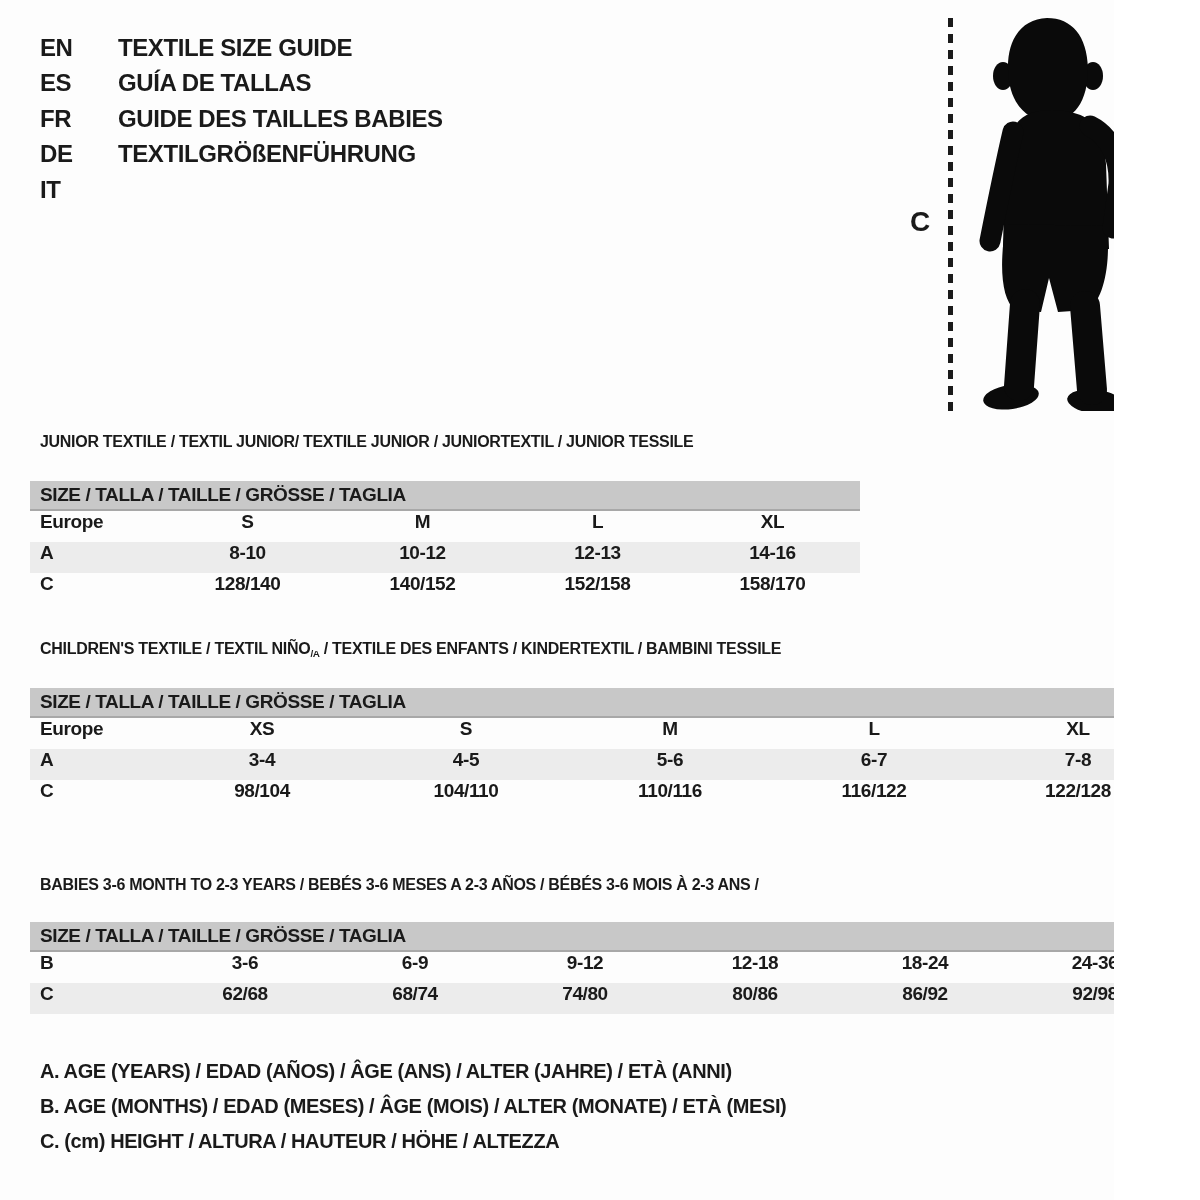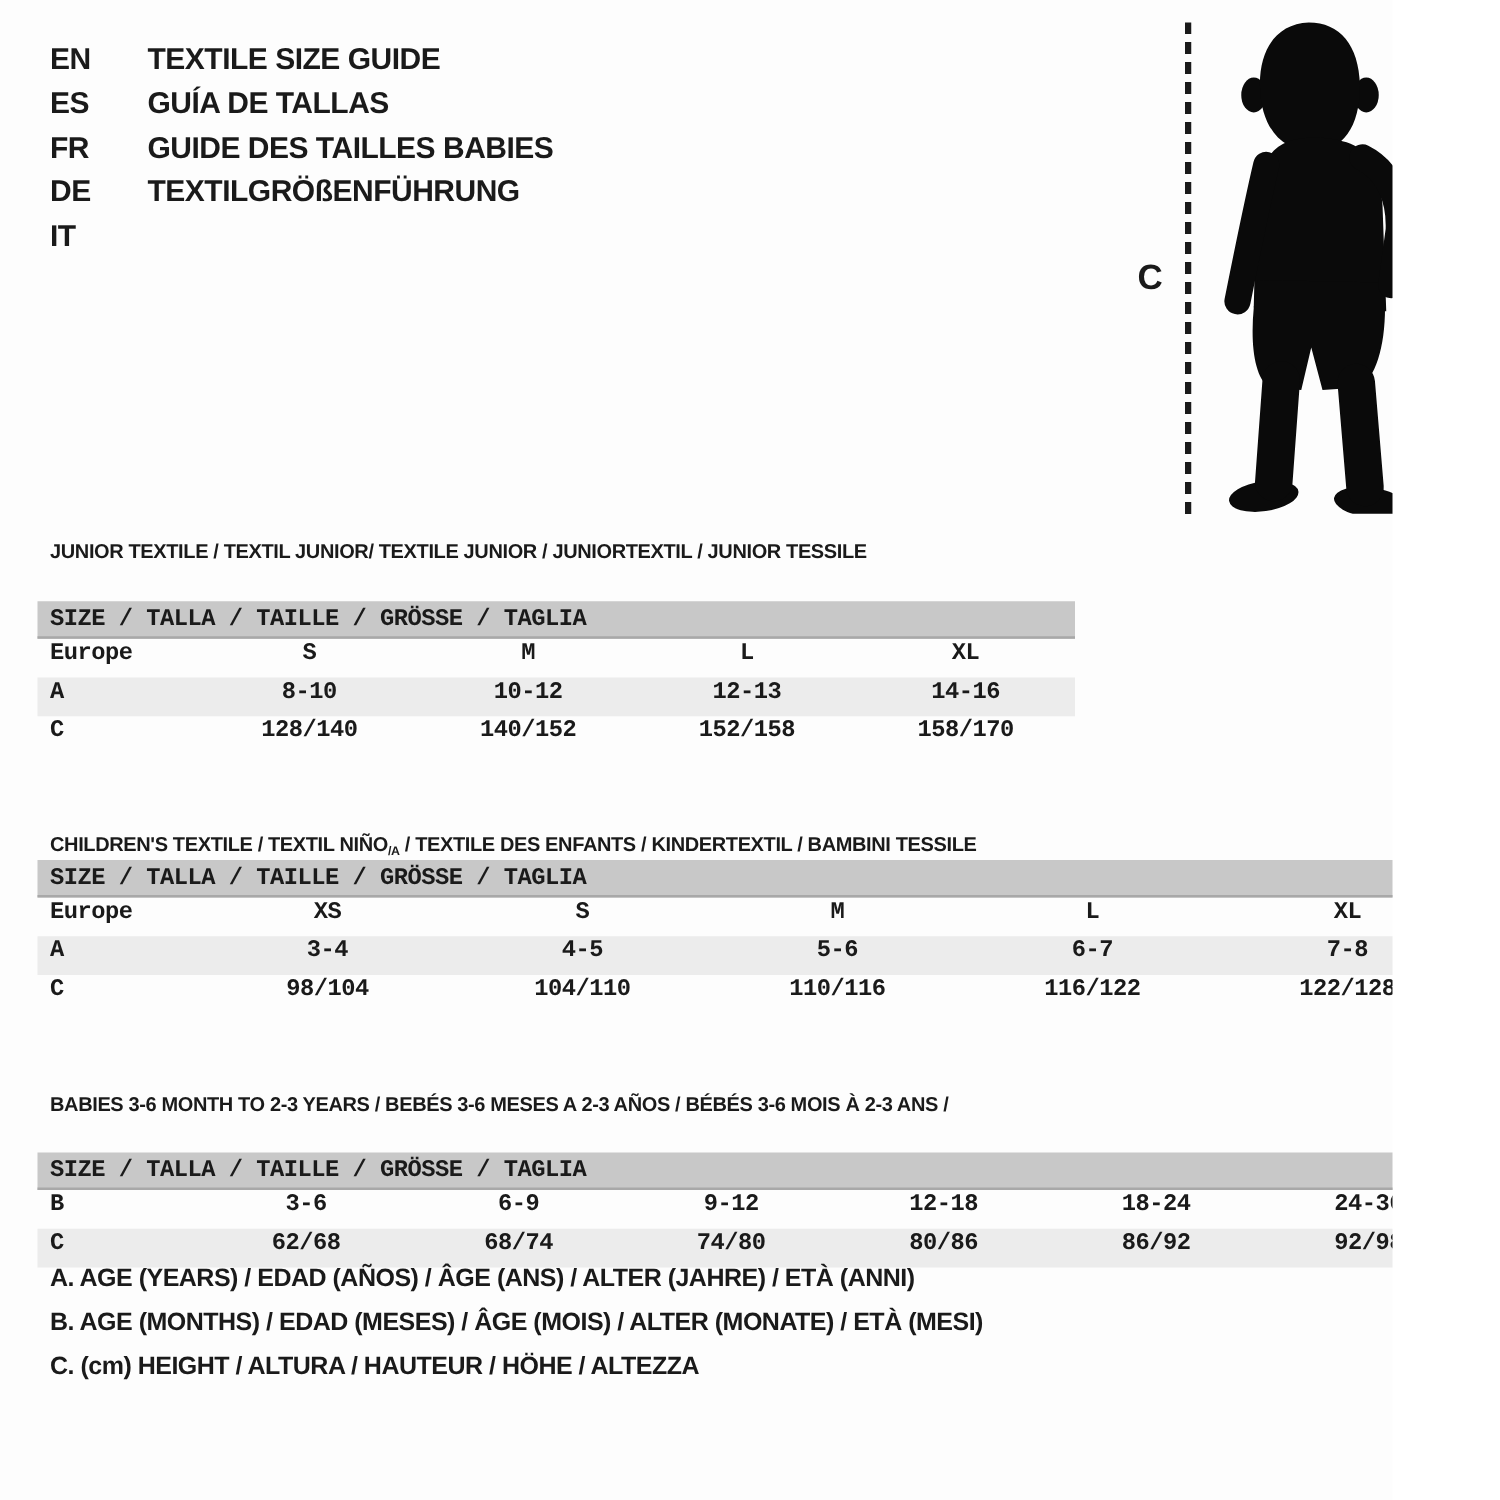--- a/index.html
+++ b/index.html
@@ -26,38 +26,38 @@
   .measure-label{position:absolute;left:910px;top:206px;font-size:28px;}
   .dash-line{
     position:absolute;left:948px;top:18px;width:5px;height:398px;
     background:repeating-linear-gradient(to bottom,var(--ink) 0 9px,transparent 9px 16px);
   }
   .silhouette{position:absolute;left:973px;top:16px;width:165px;height:395px;color:var(--sil);}
   
   .sec-title{position:absolute;font-size:16px;letter-spacing:-0.3px;white-space:nowrap;}
   .sec-title .sub{font-size:0.62em;vertical-align:-0.28em;}
   .title-junior{left:40px;top:433px;}
-  .title-children{left:40px;top:640px;margin-top:28px;}
+  .title-children{left:40px;top:640px;}
   .title-babies{left:40px;top:868px;line-height:34px;}
   
-  .size-table{position:absolute;left:30px;font-family:Liberation Mono, monospace;}
+  .size-table{position:absolute;left:30px;}
   .t-junior{top:481px;width:830px;}
   .t-children{top:688px;width:1150px;}
   .t-babies{top:922px;width:1150px;}
   .size-bar{
     height:28px;background:var(--bar);border-bottom:2px solid var(--bar-edge);
     font-size:19px;line-height:28px;padding-left:10px;
   }
   .trow{display:flex;height:31px;align-items:flex-start;font-size:19px;}
   .trow.shaded{background:var(--shade);}
   .cell{white-space:nowrap;}
   .cell.label{width:120px;padding-left:10px;}
   .cell.val{flex:1;text-align:center;}
   
-  .notes{position:absolute;left:40px;top:1006px;font-size:20px;line-height:35px;}
+  .notes{position:absolute;left:40px;top:1054px;font-size:20px;line-height:35px;}
 </style>
 </head>
 <body>
 
 <div class="page">
 
   <div class="lang-block">
     <div class="lang-row">
       <span class="lang-code">EN</span>
       <span class="lang-title">TEXTILE SIZE GUIDE</span>

